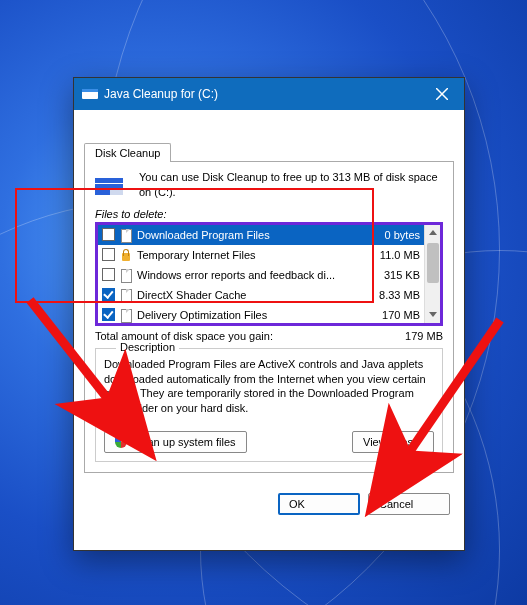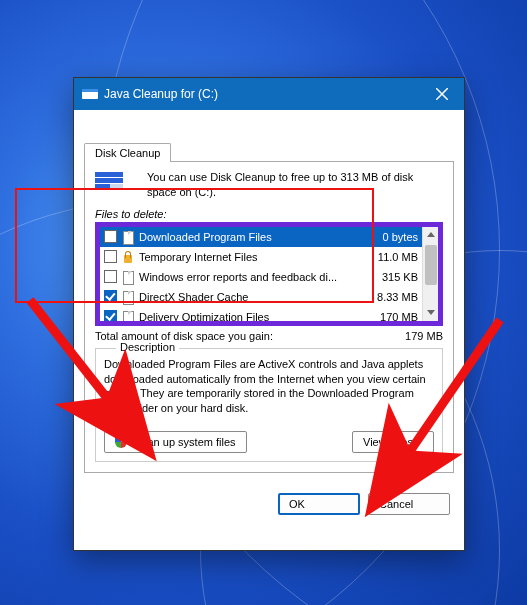--- a/index.html
+++ b/index.html
@@ -30,29 +30,29 @@
   .titlebar .ticon::after{content:"";position:absolute;left:0;top:3px;width:16px;height:3px;background:#3a8ee6;}
   .titlebar .ttext{flex:1;}
   .closebtn{width:40px;height:32px;display:flex;align-items:center;justify-content:center;cursor:pointer;}
   .closebtn svg{width:12px;height:12px;stroke:#fff;stroke-width:1.5;}
   
   .clientarea{padding:6px 10px 10px 10px; font-size:11px; color:#000;}
   .tabstrip{display:flex;}
   .tab{border:1px solid #aaa;border-bottom:none;background:#fff;padding:3px 10px;font-size:11px;border-radius:2px 2px 0 0;position:relative;top:1px;z-index:2;margin-top:26px;}
   .tabpanel{border:1px solid #aaa;padding:8px 10px 10px 10px;background:#fff;}
   
-  .inforow{display:flex;align-items:flex-start;gap:24px;margin-bottom:8px;}
+  .inforow{display:flex;align-items:flex-end;gap:16px;margin-bottom:8px;}
   .driveicon{width:28px;height:22px;position:relative;flex-shrink:0;margin-top:2px;}
   .driveicon .bar{height:5px;background:#2961d9;margin-bottom:1px;width:100%;}
   .driveicon .bar.partial::after{content:"";display:block;height:5px;width:55%;background:#2961d9;}
   .driveicon .bar.partial{background:#cfd9ee;}
   .infotext{font-size:11px;line-height:1.35;}
   
   .fieldlabel{font-size:11px;margin:4px 0 2px 0;font-style:italic;}
-  .listbox{border:5px solid #6d28d9;height:104px;overflow:hidden;position:relative;background:#fff;}
+  .listbox{border:3px solid #6d28d9;height:104px;overflow:hidden;position:relative;background:#fff;}
   .redbox{position:absolute;border:2px solid #e11;pointer-events:none;left:15px;top:188px;width:359px;height:115px;}
   .li{display:flex;align-items:center;height:20px;padding:0 4px;font-size:11px;}
   .li.sel{background:#0a64c2;color:#fff;}
   .li .cb{width:13px;height:13px;border:1px solid #666;background:#fff;flex-shrink:0;margin-right:4px;display:flex;align-items:center;justify-content:center;}
   .li .cb.checked{background:#0a64c2;border-color:#0a64c2;}
   .li .cb.checked::after{content:"";width:7px;height:4px;border-left:2px solid #fff;border-bottom:2px solid #fff;transform:rotate(-50deg) translate(1px,-1px);}
   .li .itemicon{width:14px;height:14px;flex-shrink:0;margin-right:4px;position:relative;}
   .li .itemicon.page::before{content:"";position:absolute;left:2px;top:1px;width:9px;height:12px;background:#fff;border:1px solid #888;}
   .li .itemicon.page::after{content:"";position:absolute;left:7px;top:1px;width:0;height:0;border-top:4px solid #ccc;border-right:4px solid transparent;}
   .li .itemicon.lock::before{content:"";position:absolute;left:3px;top:5px;width:8px;height:8px;background:#f0b030;border-radius:1px;}

